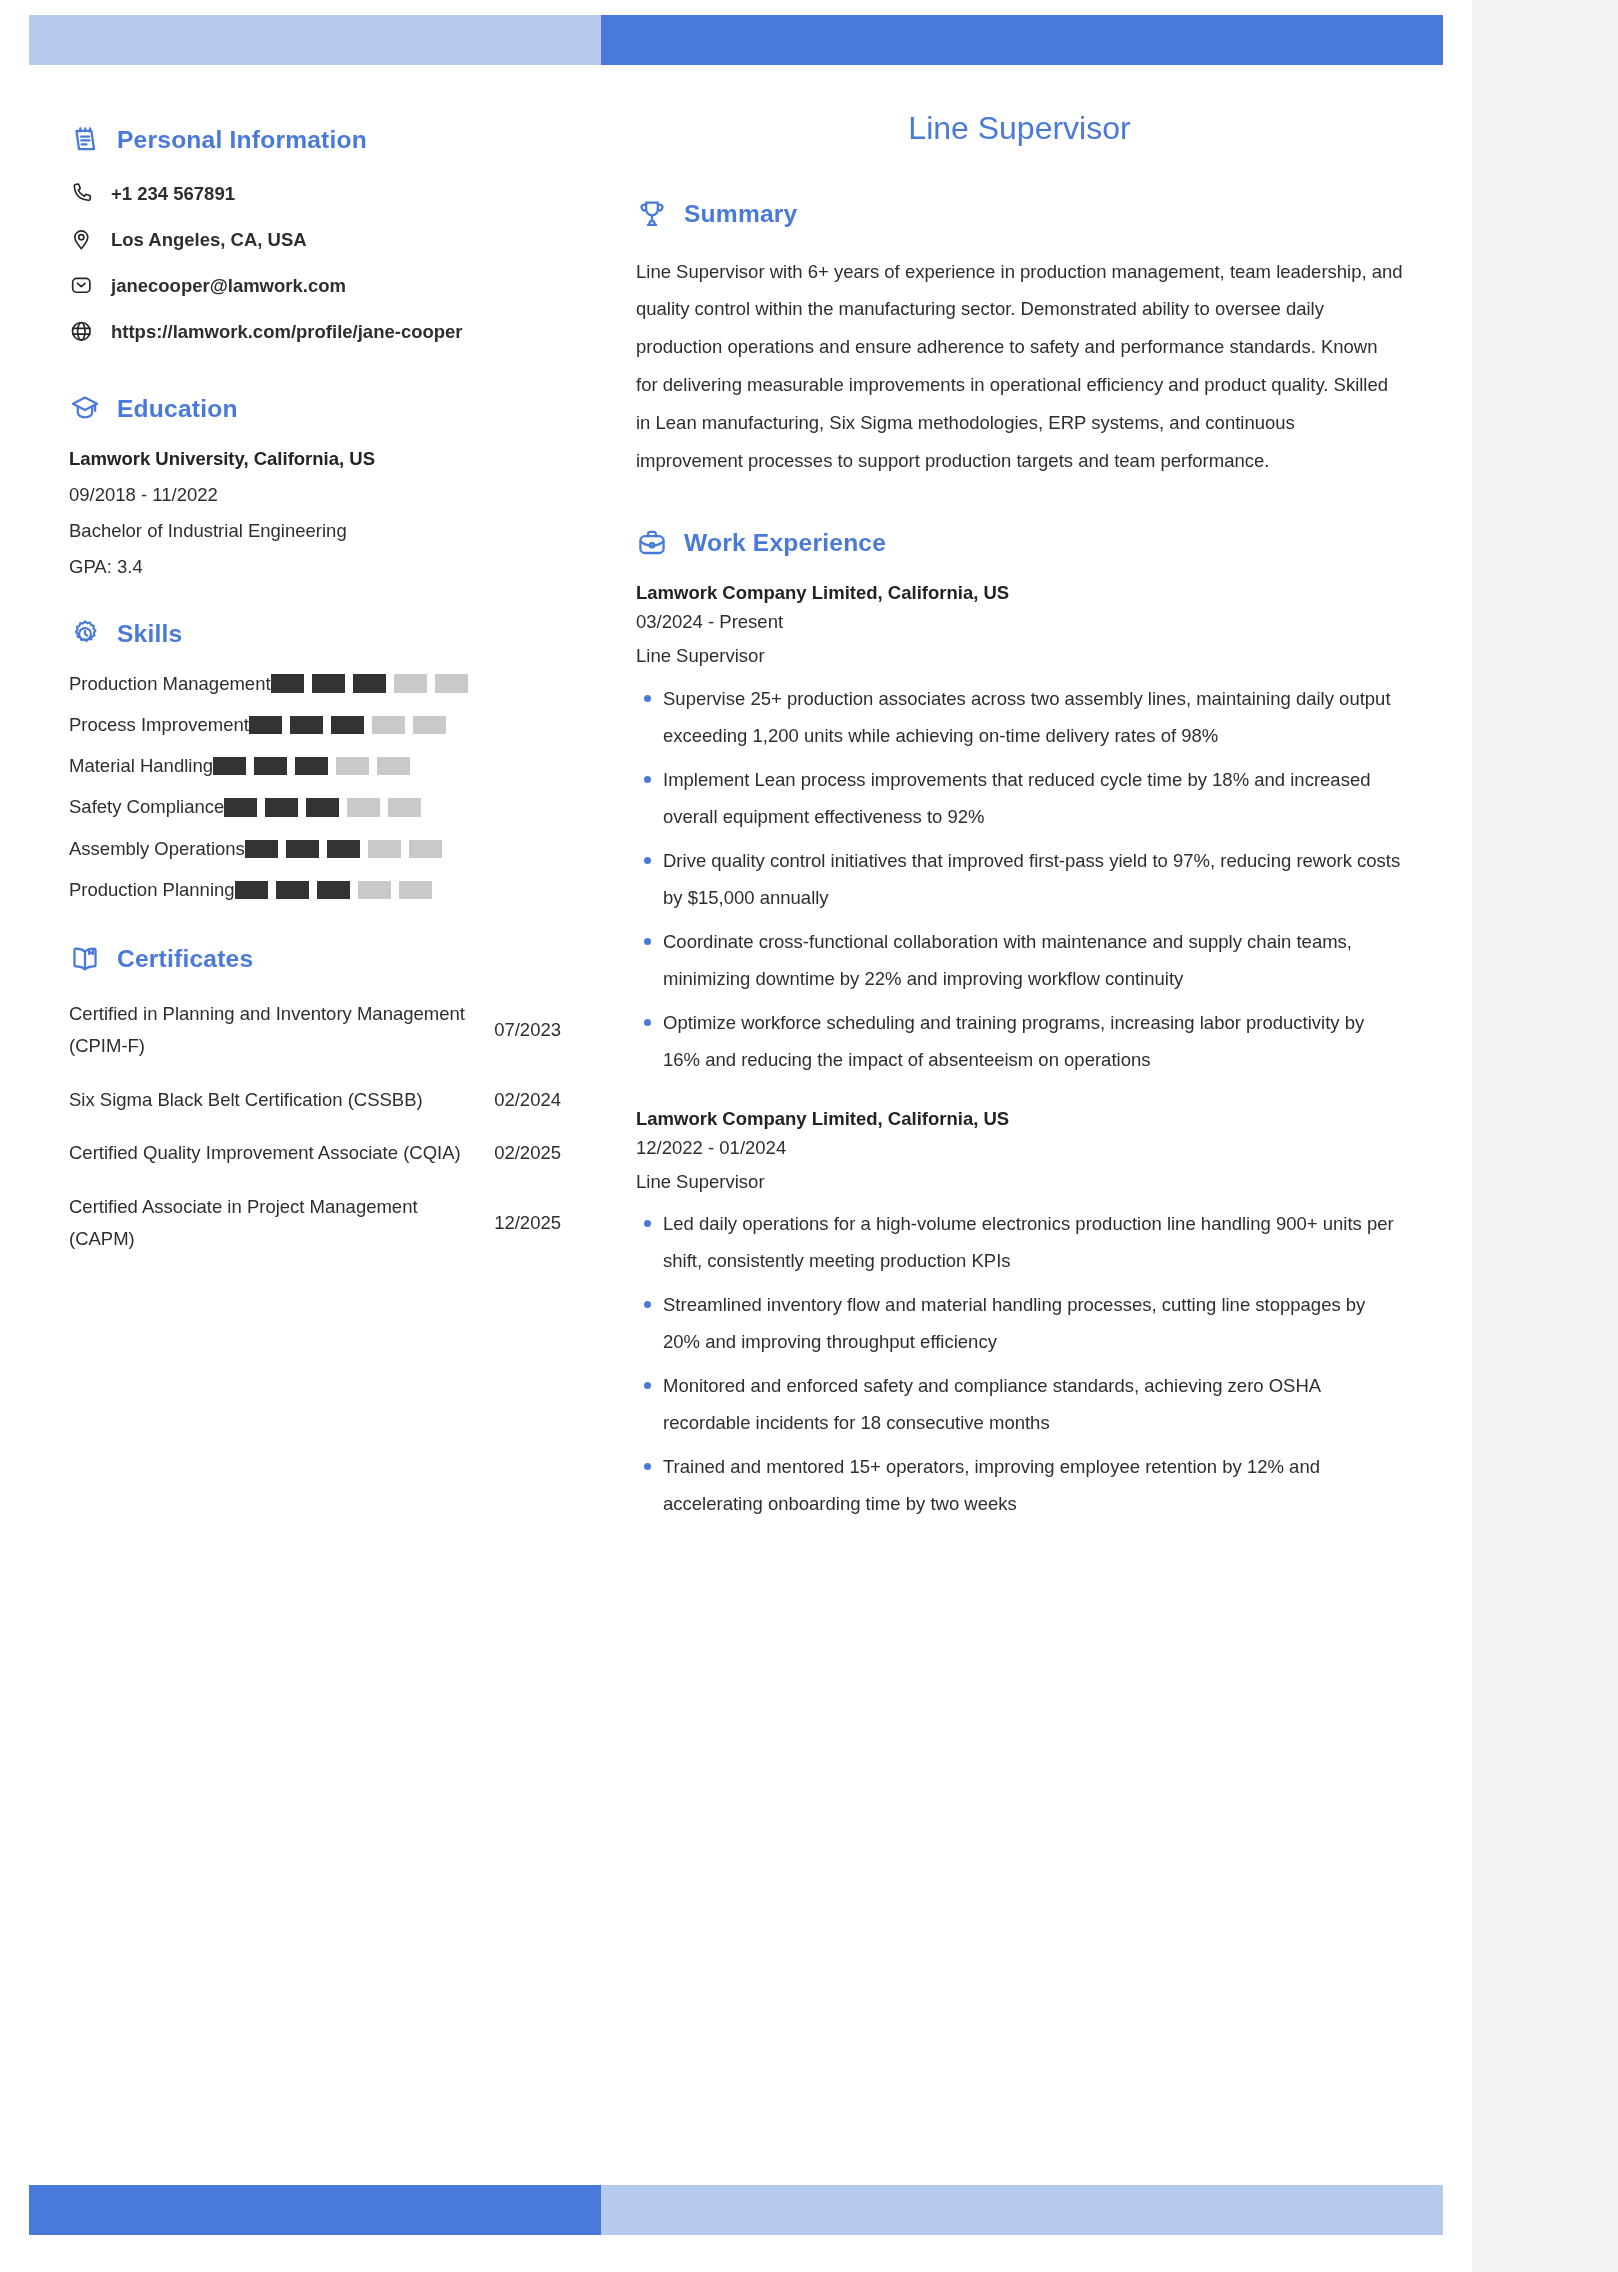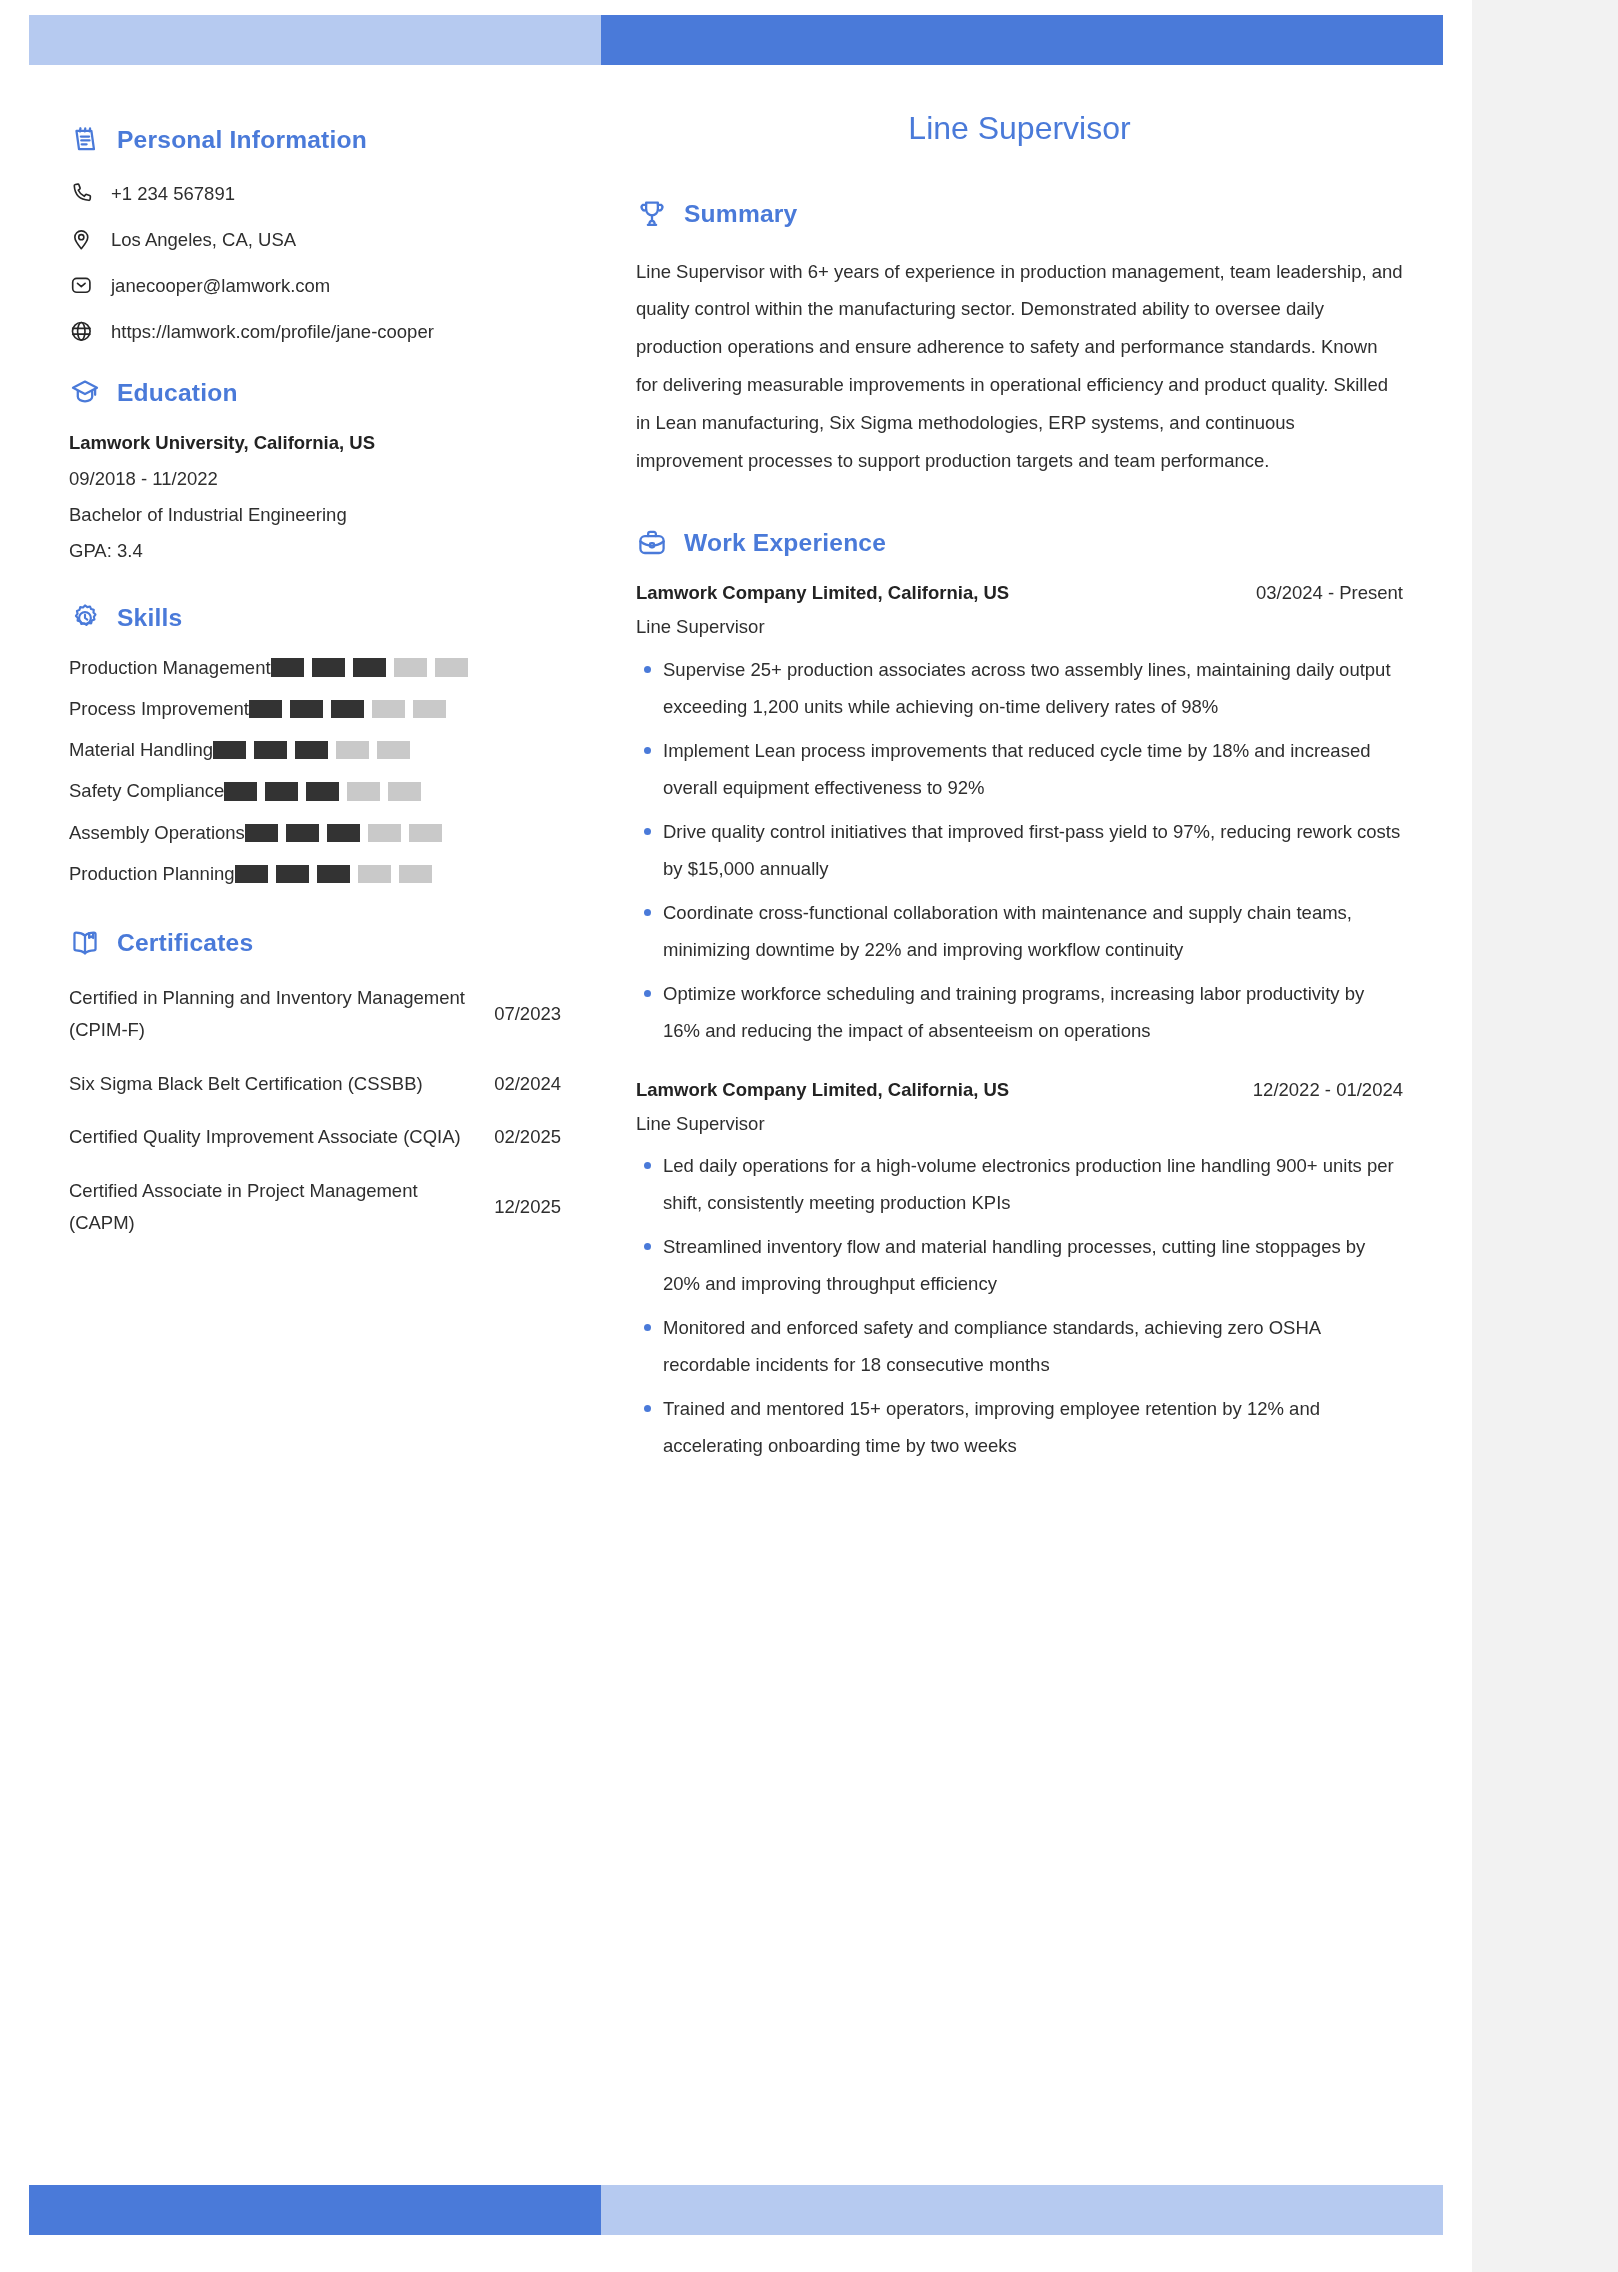--- a/index.html
+++ b/index.html
@@ -56,21 +56,21 @@
   .section-head .icon { flex: 0 0 auto; line-height: 0; }
   .section-title {
     color: #4a7ad9;
     font-size: 24.6px;
     font-weight: bold;
     letter-spacing: 0.2px;
   }
   .icon svg { display: block; }
 
   
-  .contact-list { margin-bottom: 30px; }
+  .contact-list { margin-bottom: 46px; font-weight: bold; }
   .contact-row {
     display: flex;
     align-items: center;
     gap: 16px;
     margin-bottom: 16px;
     min-height: 30px;
   }
   .contact-row .c-icon { flex: 0 0 26px; line-height: 0; }
   .contact-text { font-size: 18.5px; color: #2e2e2e; }
 
@@ -118,20 +118,21 @@
   }
 
   
   .job { margin-bottom: 30px; }
   .job-top {
     display: flex;
     align-items: baseline;
     justify-content: space-between;
     gap: 7px;
     margin-bottom: 12.3px;
+    flex-direction: column;
   }
   .job-company { font-size: 18.5px; font-weight: bold; color: #232323; }
   .job-dates   { font-size: 18.5px; color: #2e2e2e; white-space: nowrap; }
   .job-role    { font-size: 18.5px; color: #2e2e2e; margin-bottom: 12.3px; }
   .job-bullets { list-style: none; }
   .job-bullets li {
     position: relative;
     padding-left: 27px;
     font-size: 18.5px;
     color: #2e2e2e;

